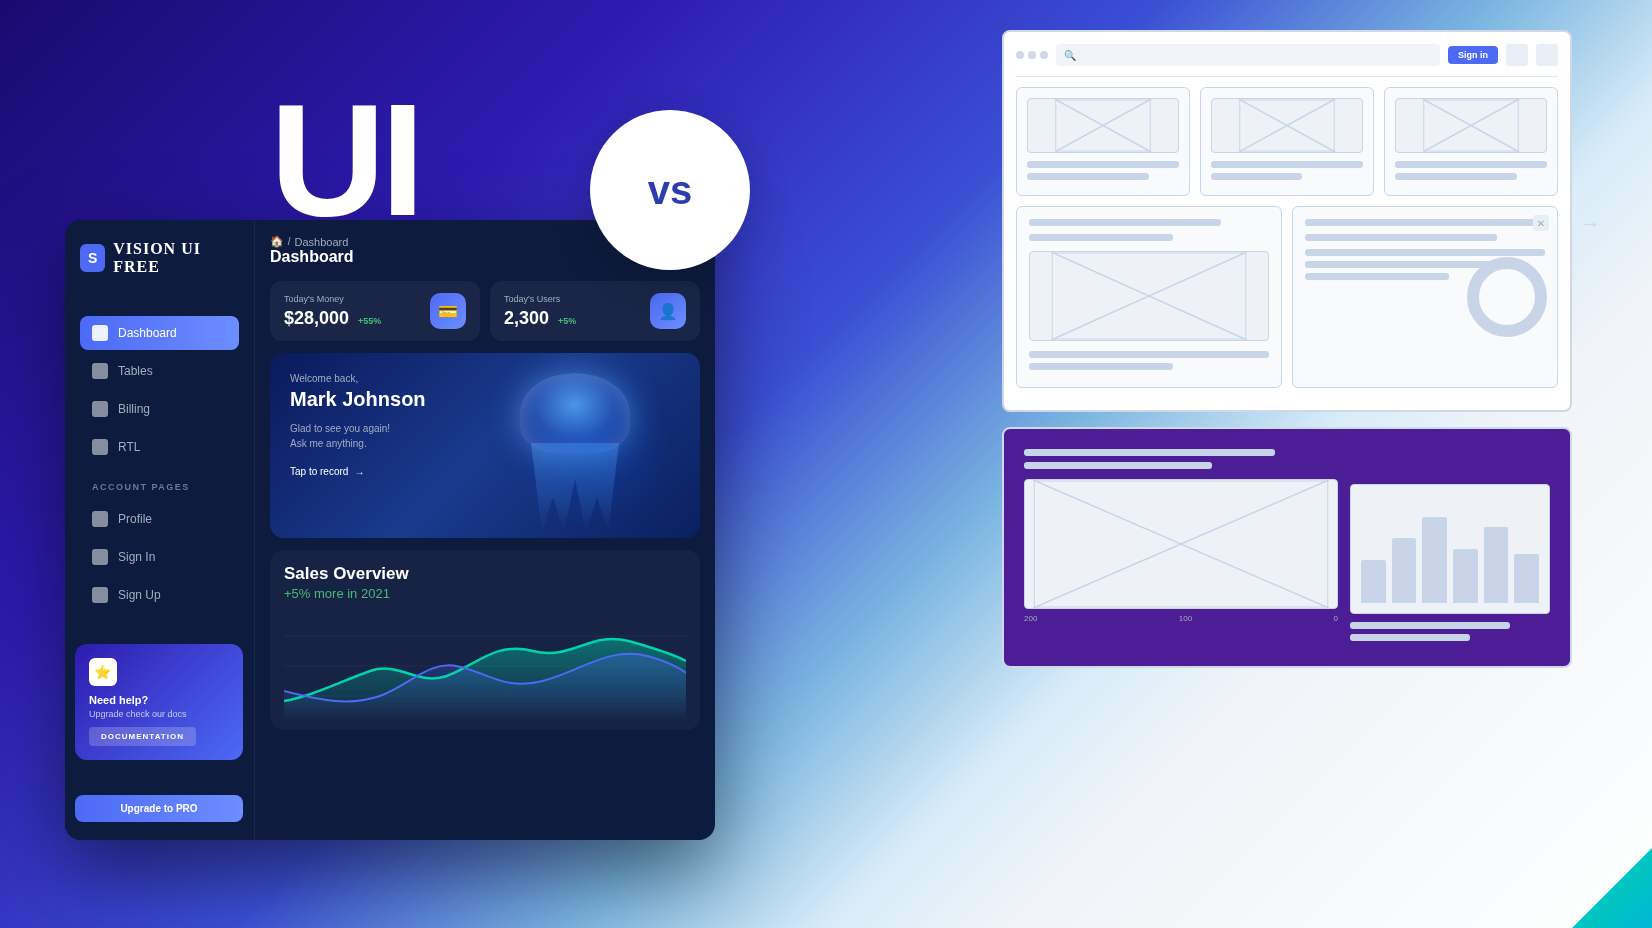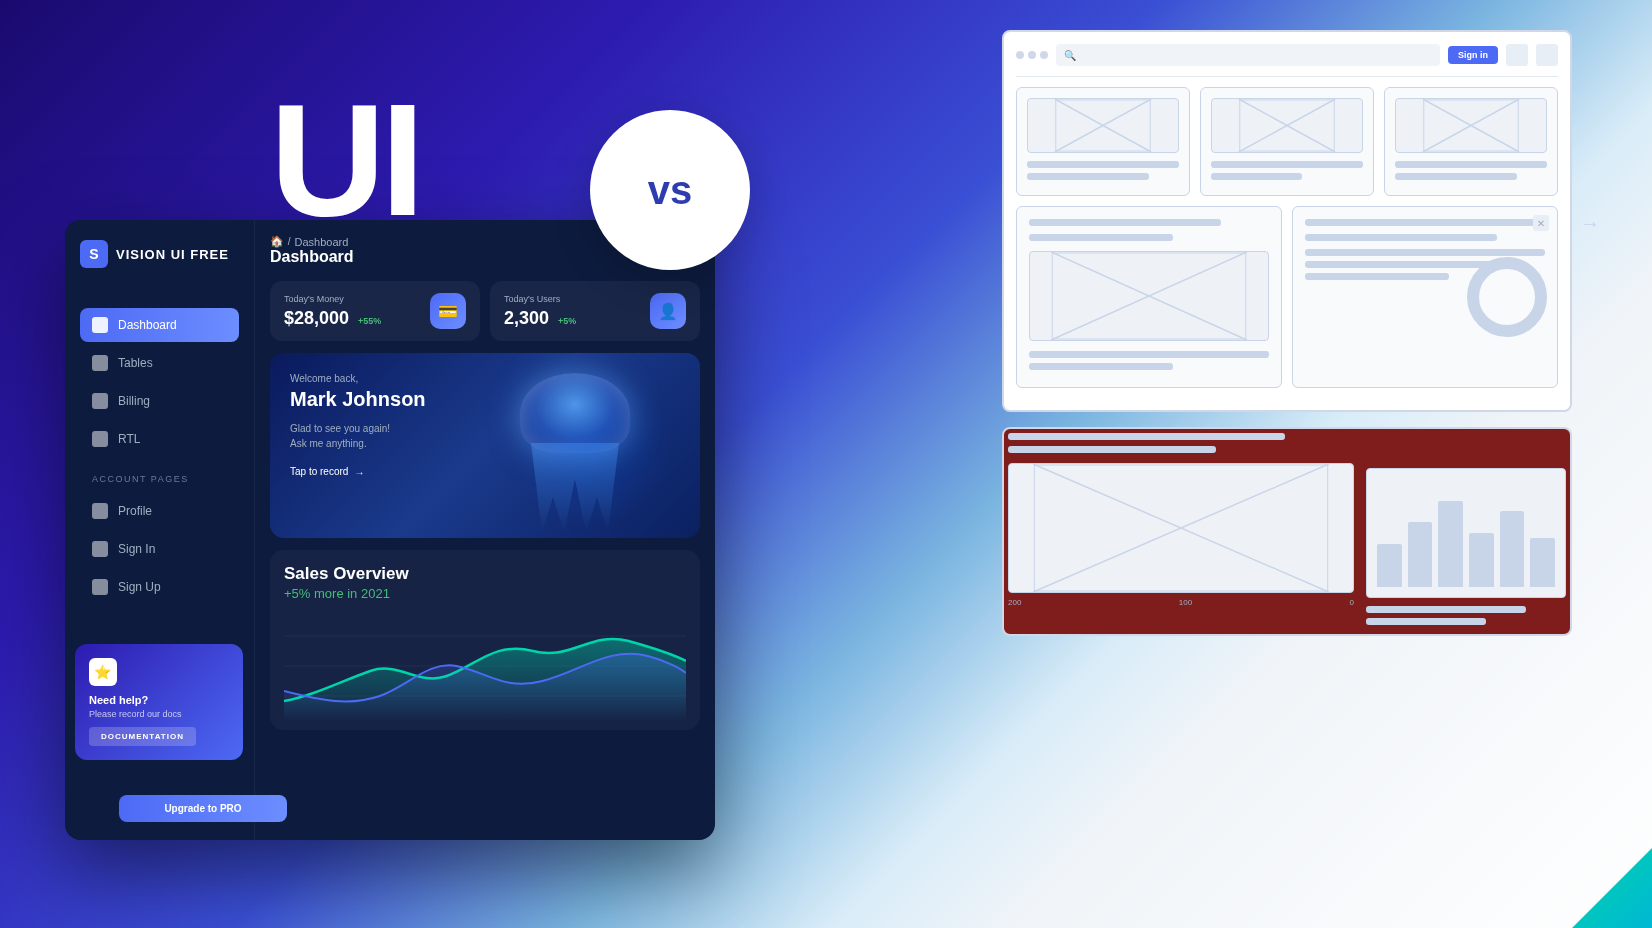--- a/index.html
+++ b/index.html
@@ -88,23 +88,24 @@
     }
     .logo-icon {
       width: 28px; height: 28px;
       background: #4d6af5;
       border-radius: 6px;
       display: flex; align-items: center; justify-content: center;
       color: white; font-size: 14px; font-weight: bold;
     }
     .logo-text {
       color: #ffffff;
-      font-size: 13px;
+      font-size: 16px;
       font-weight: 700;
       letter-spacing: 1px;
+      font-family: Liberation Serif, serif;
     }
 
     .nav-item {
       display: flex;
       align-items: center;
       gap: 10px;
       padding: 9px 12px;
       border-radius: 8px;
       margin-bottom: 4px;
       cursor: pointer;
@@ -122,21 +123,21 @@
     .nav-label {
       color: #a0aec0;
       font-size: 12px;
       font-weight: 500;
     }
     .nav-item.active .nav-label { color: #ffffff; }
 
     .account-section-title {
       color: #6b7a99;
       font-size: 9px;
-      font-weight: 400;
+      font-weight: 700;
       letter-spacing: 1.5px;
       margin: 18px 12px 10px;
       text-transform: uppercase;
     }
 
     .help-card {
       position: absolute;
       bottom: 80px;
       left: 10px;
       width: 168px;
@@ -181,21 +182,20 @@
       bottom: 18px;
       left: 10px;
       width: 168px;
       background: linear-gradient(90deg, #4d6af5, #6c8eff);
       color: white;
       font-size: 10px;
       font-weight: 700;
       padding: 8px;
       border-radius: 8px;
       text-align: center;
-      margin-left: 44px;
     }
 
     
     .main-content {
       position: absolute;
       left: 190px; top: 0;
       right: 0; bottom: 0;
       padding: 15px;
       overflow: hidden;
     }
@@ -565,21 +565,21 @@
       </div>
       <div class="nav-item">
         <div class="nav-icon"></div>
         <span class="nav-label">Sign Up</span>
       </div>
 
       <div class="help-card">
         <div class="help-card-inner">
           <div class="help-star">⭐</div>
           <div class="help-title">Need help?</div>
-          <div class="help-subtitle">Please record our docs</div>
+          <div class="help-subtitle">Upgrade check our docs</div>
           <div class="doc-btn">DOCUMENTATION</div>
         </div>
       </div>
 
       <div class="upgrade-btn">Upgrade to PRO</div>
     </div>
 
     <div class="main-content">
 
       <div class="dash-header">
@@ -754,21 +754,21 @@
               <div class="wf-text-line wf-text-short"></div>
             </div>
             <div class="wf-donut"></div>
           </div>
 
           <div style="position:absolute;top:8px;right:8px;width:16px;height:16px;background:#e8eef5;border-radius:3px;display:flex;align-items:center;justify-content:center;font-size:10px;color:#a0aec0;">✕</div>
         </div>
       </div>
     </div>
 
-    <div style="width:570px;background:#7f1d1d;border:2px solid #d0d8e8;border-radius:8px;padding:4px;">
+    <div style="width:570px;background:#4c1d95;border:2px solid #d0d8e8;border-radius:8px;padding:20px;">
       <div style="display:flex;gap:12px;">
         <div style="flex:1;">
           <div class="wf-text-line wf-text-med" style="margin-bottom:6px;"></div>
           <div class="wf-text-line wf-text-short" style="margin-bottom:10px;"></div>
 
           <div style="width:100%;height:130px;border:1.5px solid #c8d4e8;border-radius:4px;position:relative;background:#eef2f7;">
             <svg width="100%" height="100%" viewBox="0 0 300 130">
               <line x1="0" y1="0" x2="300" y2="130" stroke="#c8d4e8" stroke-width="1.5"></line>
               <line x1="300" y1="0" x2="0" y2="130" stroke="#c8d4e8" stroke-width="1.5"></line>
               <rect x="1" y="1" width="298" height="128" fill="none" stroke="#c8d4e8" stroke-width="1"></rect>

